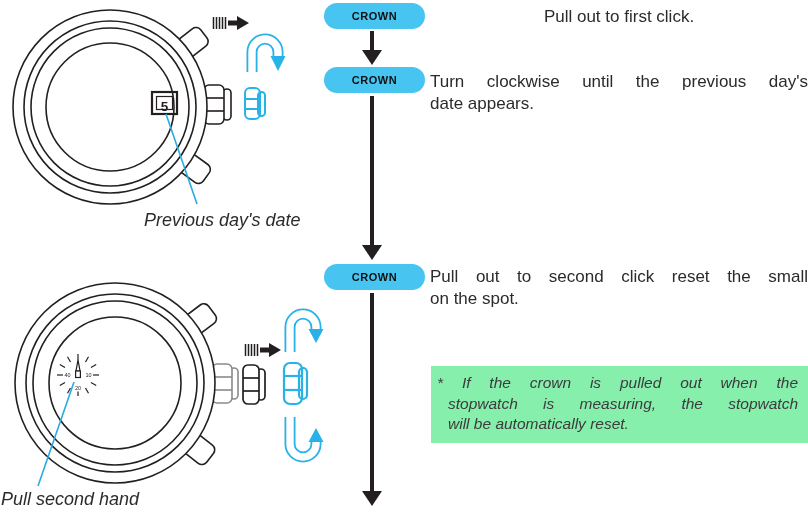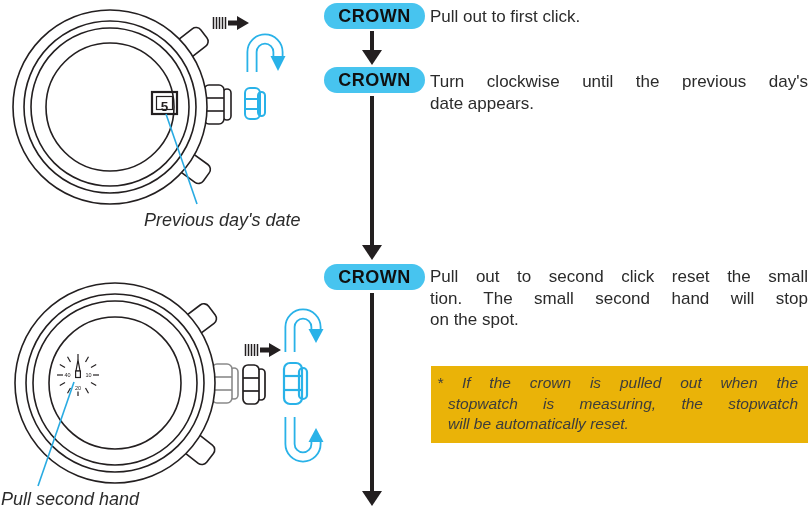--- a/index.html
+++ b/index.html
@@ -5,38 +5,38 @@
   html,body{margin:0;padding:0;}
   body{
     width:808px;height:512px;position:relative;background:#ffffff;
     font-family:"Liberation Sans", sans-serif;color:#231F20;overflow:hidden;
   }
   svg{position:absolute;}
   
   .pill{
     position:absolute;left:324px;width:101px;height:26px;background:#47C4EF;
     border-radius:13px;display:flex;align-items:center;justify-content:center;
-    font-weight:bold;font-size:18px;letter-spacing:.5px;color:#101010;
+    font-weight:bold;font-size:11px;letter-spacing:.5px;color:#101010;
   }
   .pill1{top:3px;} .pill2{top:67px;} .pill3{top:264px;}
   .varrow{position:absolute;left:370px;width:4px;background:#231F20;}
   .vhead{position:absolute;left:362px;width:0;height:0;
     border-left:10px solid transparent;border-right:10px solid transparent;
     border-top:15px solid #231F20;}
   .a1line{top:31px;height:20px;} .a1head{top:50px;}
   .a2line{top:96px;height:150px;} .a2head{top:245px;}
   .a3line{top:293px;height:199px;} .a3head{top:491px;}
   
   .step-text{position:absolute;left:430px;width:378px;font-size:17px;
     line-height:21.5px;color:#2b2b2b;}
-  .t1{top:6px;} .t2{top:71px;} .t3{top:266px;}
+  .t1{top:6px;text-align:center;} .t2{top:71px;} .t3{top:266px;}
   .jline{text-align:justify;text-align-last:justify;}
   
   .note{position:absolute;left:431px;top:366px;width:377px;box-sizing:border-box;
-    background:#eab308;padding:7px 10px 8px 17px;font-style:italic;
+    background:#86efac;padding:7px 10px 8px 17px;font-style:italic;
     font-size:15.5px;line-height:20.5px;color:#3c3c3c;}
   .note .hang{text-indent:-11px;}
   
   .callout{position:absolute;font-style:italic;font-size:18px;color:#2b2b2b;white-space:nowrap;}
   .callout-top{left:144px;top:210px;}
   .callout-bottom{left:1px;top:489px;}
 </style>
 </head>
 <body>
 
@@ -171,21 +171,20 @@
   <div>Pull out to first click.</div>
 </div>
 
 <div class="step-text t2">
   <div class="jline">Turn clockwise until the previous day's</div>
   <div>date appears.</div>
 </div>
 
 <div class="step-text t3">
   <div class="jline">Pull out to second click reset the small</div>
-  <div class="jline">tion. The small second hand will stop</div>
   <div>on the spot.</div>
 </div>
 
 <div class="note">
   <div class="hang jline">* If the crown is pulled out when the</div>
   <div class="jline">stopwatch is measuring, the stopwatch</div>
   <div>will be automatically reset.</div>
 </div>
 
 </body></html>

